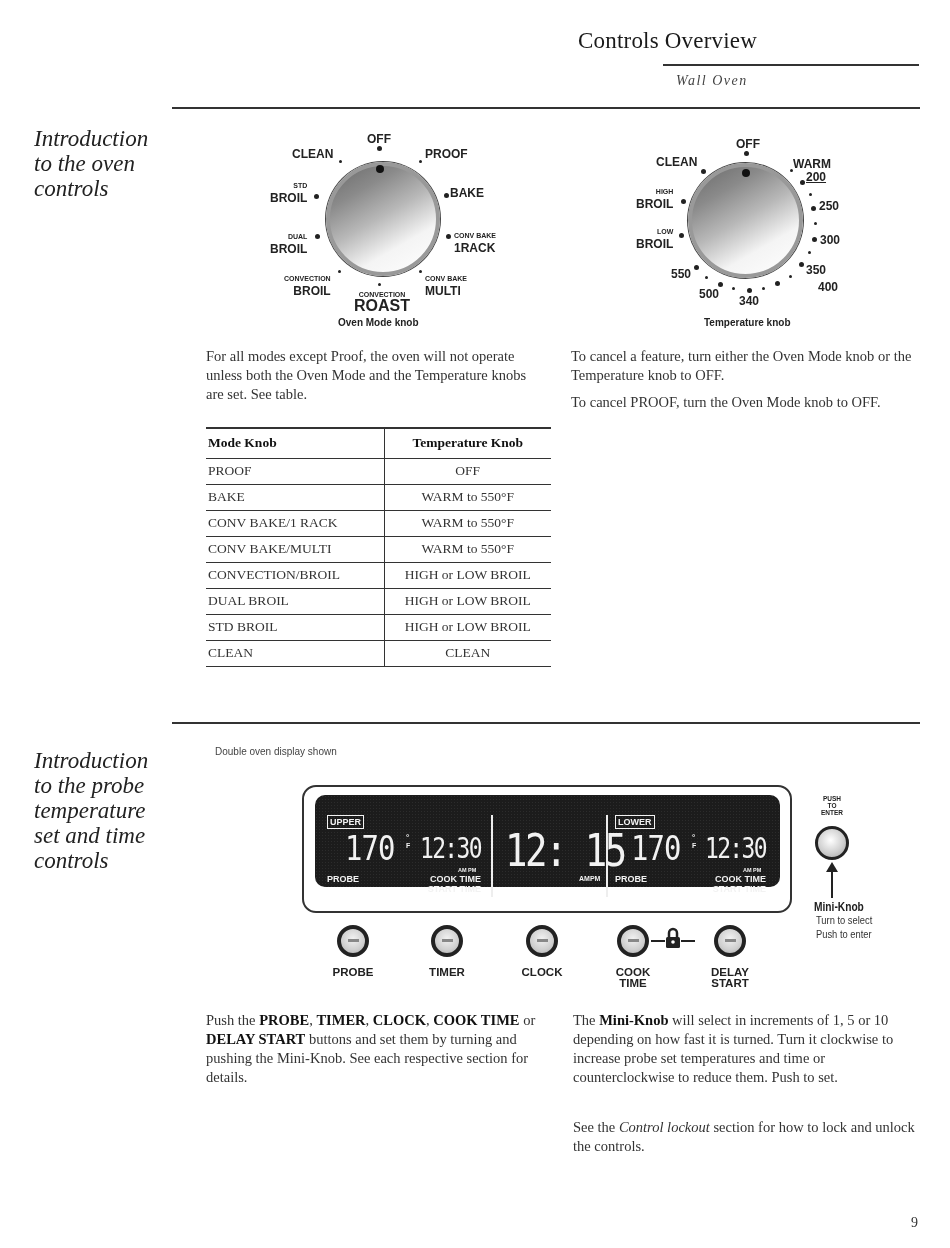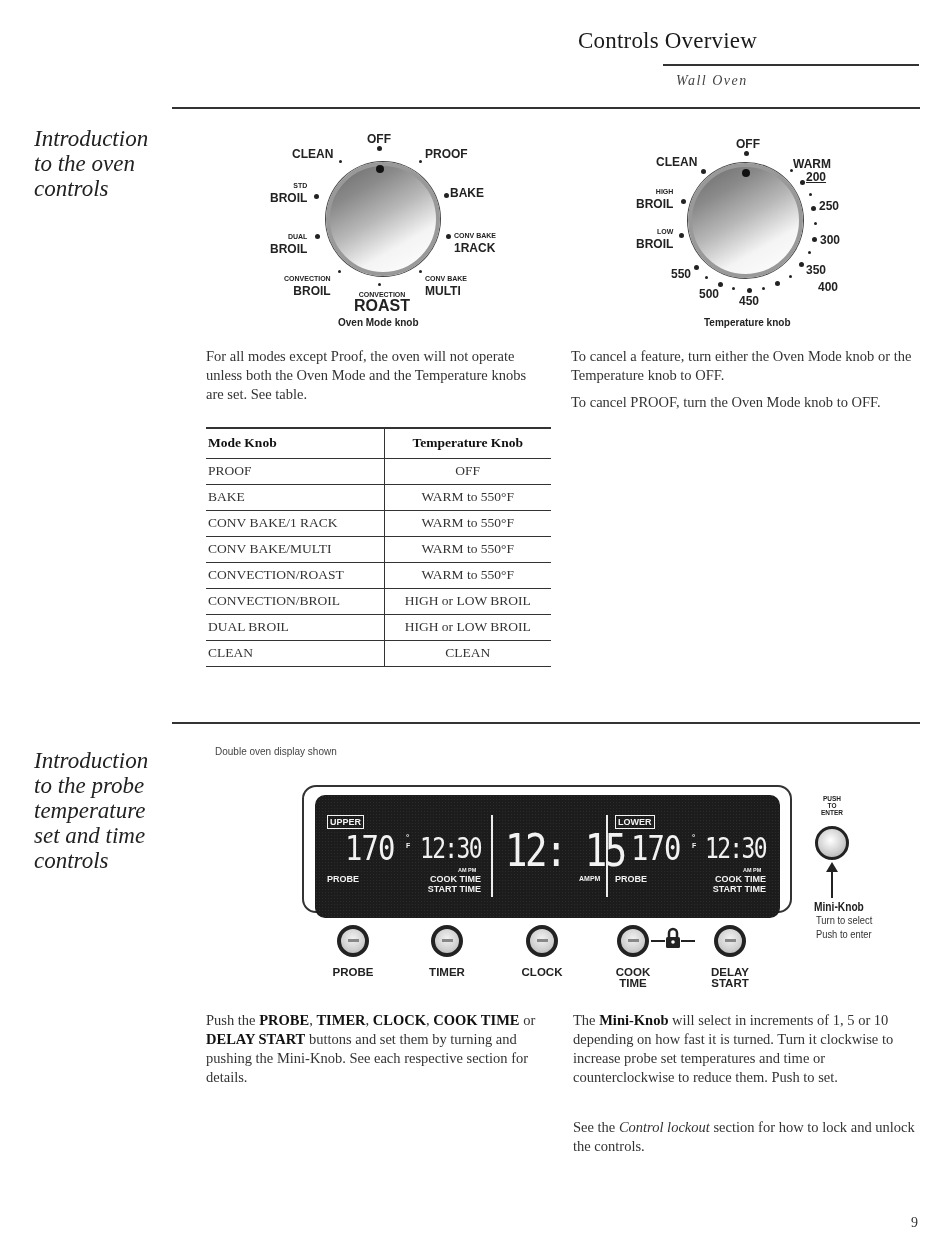--- a/index.html
+++ b/index.html
@@ -35,21 +35,21 @@
   .mode-table th, .mode-table td { height: 26px; border-bottom: 1.5px solid #333; padding: 0 2px; }
   .mode-table thead tr { border-top: 2px solid #333; }
   .mode-table th { font-weight: bold; color: #111; text-align: left; height: 30px; }
   .mode-table th.temp { text-align: center; }
   .mode-table td.temp { text-align: center; }
   .mode-table td:first-child, .mode-table th:first-child { border-right: 1.5px solid #333; width: 178px; }
 
   .caption-small { position: absolute; left: 215px; top: 746px; font-family: "Liberation Sans", sans-serif; font-size: 10px; color: #444; }
 
   .display-frame { position: absolute; left: 302px; top: 785px; width: 490px; height: 128px; border: 2px solid #333; border-radius: 14px; background: #fff; }
-  .display-screen { position: absolute; left: 315px; top: 795px; width: 465px; height: 123px; border-radius: 10px; background: #1c1c1c;
+  .display-screen { position: absolute; left: 315px; top: 795px; width: 465px; height: 92px; border-radius: 10px; background: #1c1c1c;
     background-image: radial-gradient(#2c2c2c 1px, transparent 1px); background-size: 3px 3px; }
   .lcd { position: absolute; color: #f2f2f2; font-family: "DejaVu Sans Mono", "Liberation Mono", monospace; }
   .lcd-lbl { position: absolute; color: #f2f2f2; font-family: "Liberation Sans", sans-serif; font-weight: bold; font-size: 9px; line-height: 10px; text-align: right; white-space: nowrap; }
   .lcd-tag { position: absolute; color: #f2f2f2; font-family: "Liberation Sans", sans-serif; font-weight: bold; font-size: 9px; border: 1.5px solid #f2f2f2; padding: 1px 2px; line-height: 10px; }
   .lcd-sep { position: absolute; width: 2px; background: #eee; }
   .tiny { font-family: "Liberation Sans", sans-serif; font-weight: bold; font-size: 5.5px; color: #f2f2f2; position: absolute; }
 
   .btn { position: absolute; width: 32px; height: 32px; border-radius: 50%; border: 4px solid #222;
     background: radial-gradient(circle at 50% 40%, #f2f2f2 0%, #cfcfcf 60%, #a8a8a8 100%); }
   .btn::after { content: ""; position: absolute; left: 7px; top: 10px; width: 11px; height: 3px; background: #888; }
@@ -158,21 +158,21 @@
   <div class="dot sm" style="left:188px; top:126px;"></div>
 
   <div class="knob-label big" style="left:186px; top:139px;">350</div>
   <div class="dot" style="left:179px; top:137px;"></div>
   <div class="dot sm" style="left:169px; top:150px;"></div>
 
   <div class="knob-label big" style="left:159px; top:156px;margin-left:39px;">400</div>
   <div class="dot" style="left:155px; top:156px;"></div>
   <div class="dot sm" style="left:142px; top:162px;"></div>
 
-  <div class="knob-label big" style="left:119px; top:170px;">450</div>
+  <div class="knob-label big" style="left:119px; top:170px;">340</div>
   <div class="dot" style="left:127px; top:163px;"></div>
   <div class="dot sm" style="left:112px; top:162px;"></div>
 
   <div class="knob-label big" style="left:79px; top:163px;">500</div>
   <div class="dot" style="left:98px; top:157px;"></div>
   <div class="dot sm" style="left:85px; top:151px;"></div>
 
   <div class="knob-label big" style="left:51px; top:143px;">550</div>
   <div class="dot" style="left:74px; top:140px;"></div>
 
@@ -216,29 +216,29 @@
       </tr>
     <tr>
         <td>CONV BAKE/1 RACK</td>
         <td class="temp">WARM to 550°F</td>
       </tr>
     <tr>
         <td>CONV BAKE/MULTI</td>
         <td class="temp">WARM to 550°F</td>
       </tr>
     <tr>
-        <td>CONVECTION/ROAST</td>
-        <td class="temp">WARM to 550°F</td>
-      </tr>
-    <tr>
         <td>CONVECTION/BROIL</td>
         <td class="temp">HIGH or LOW BROIL</td>
       </tr>
     <tr>
         <td>DUAL BROIL</td>
+        <td class="temp">HIGH or LOW BROIL</td>
+      </tr>
+    <tr>
+        <td>STD BROIL</td>
         <td class="temp">HIGH or LOW BROIL</td>
       </tr>
     <tr>
         <td>CLEAN</td>
         <td class="temp">CLEAN</td>
       </tr>
   </tbody>
 </table>
 
 <div class="abs rule-full" style="top:722px;"></div>

